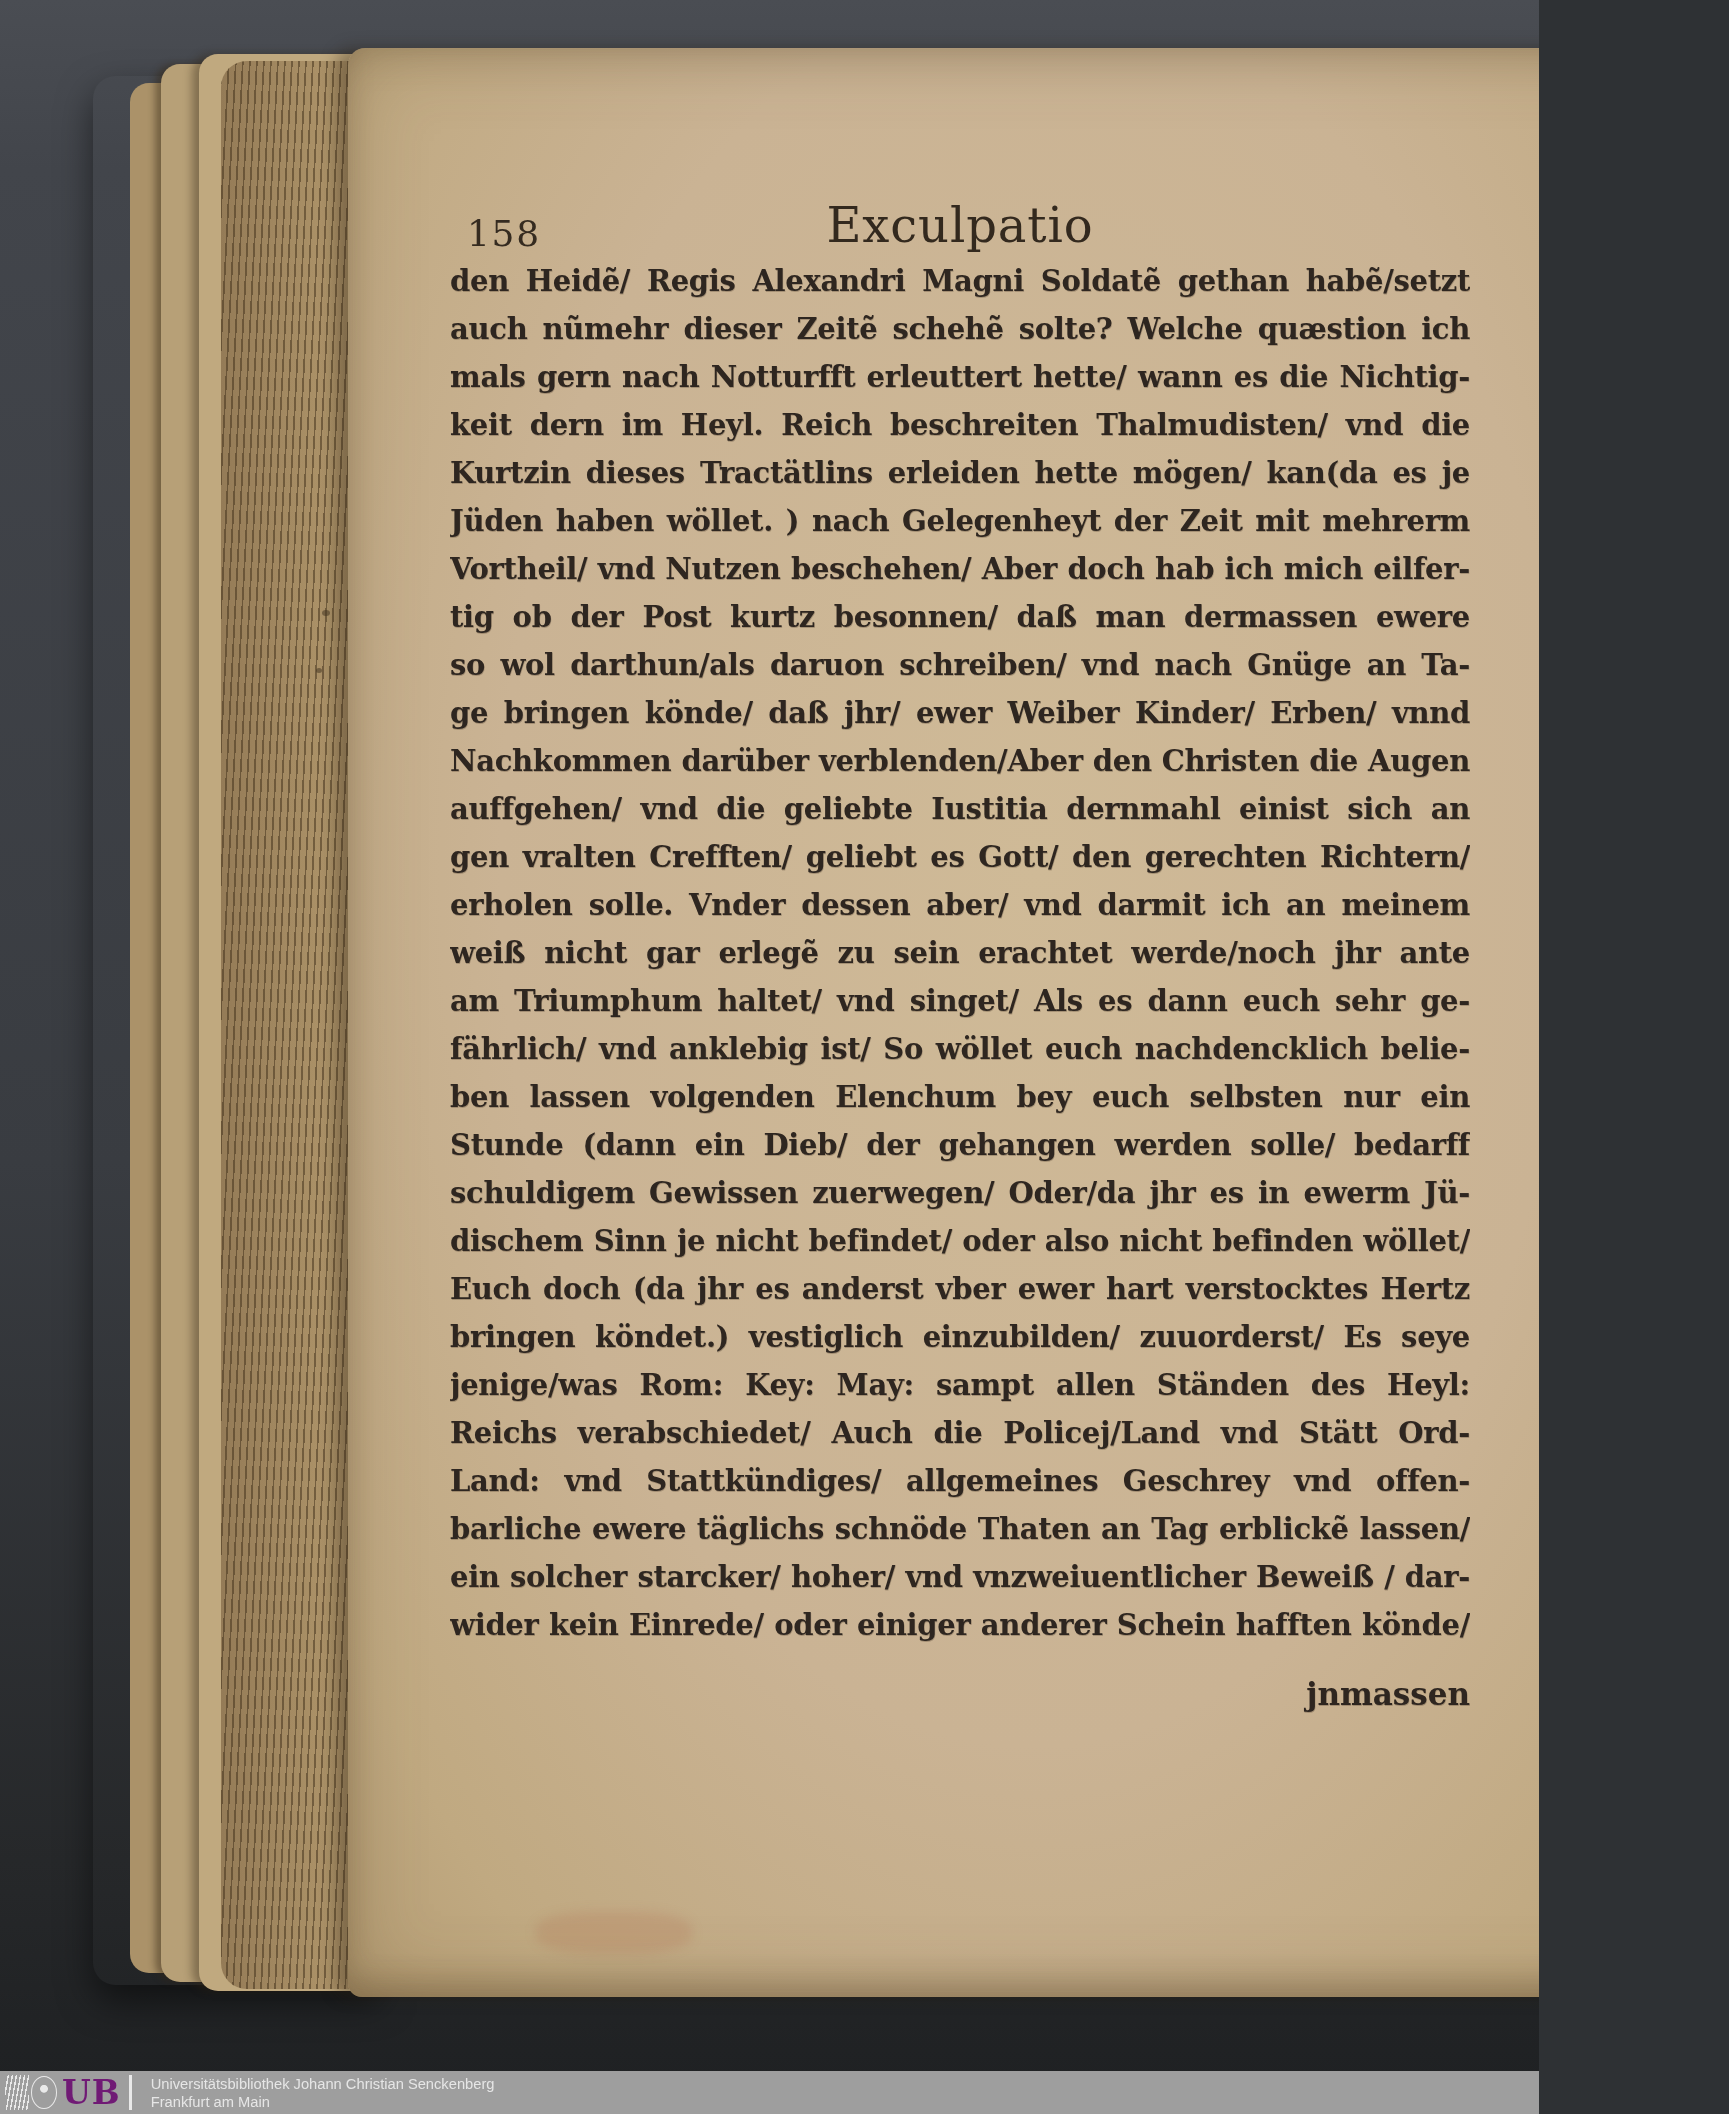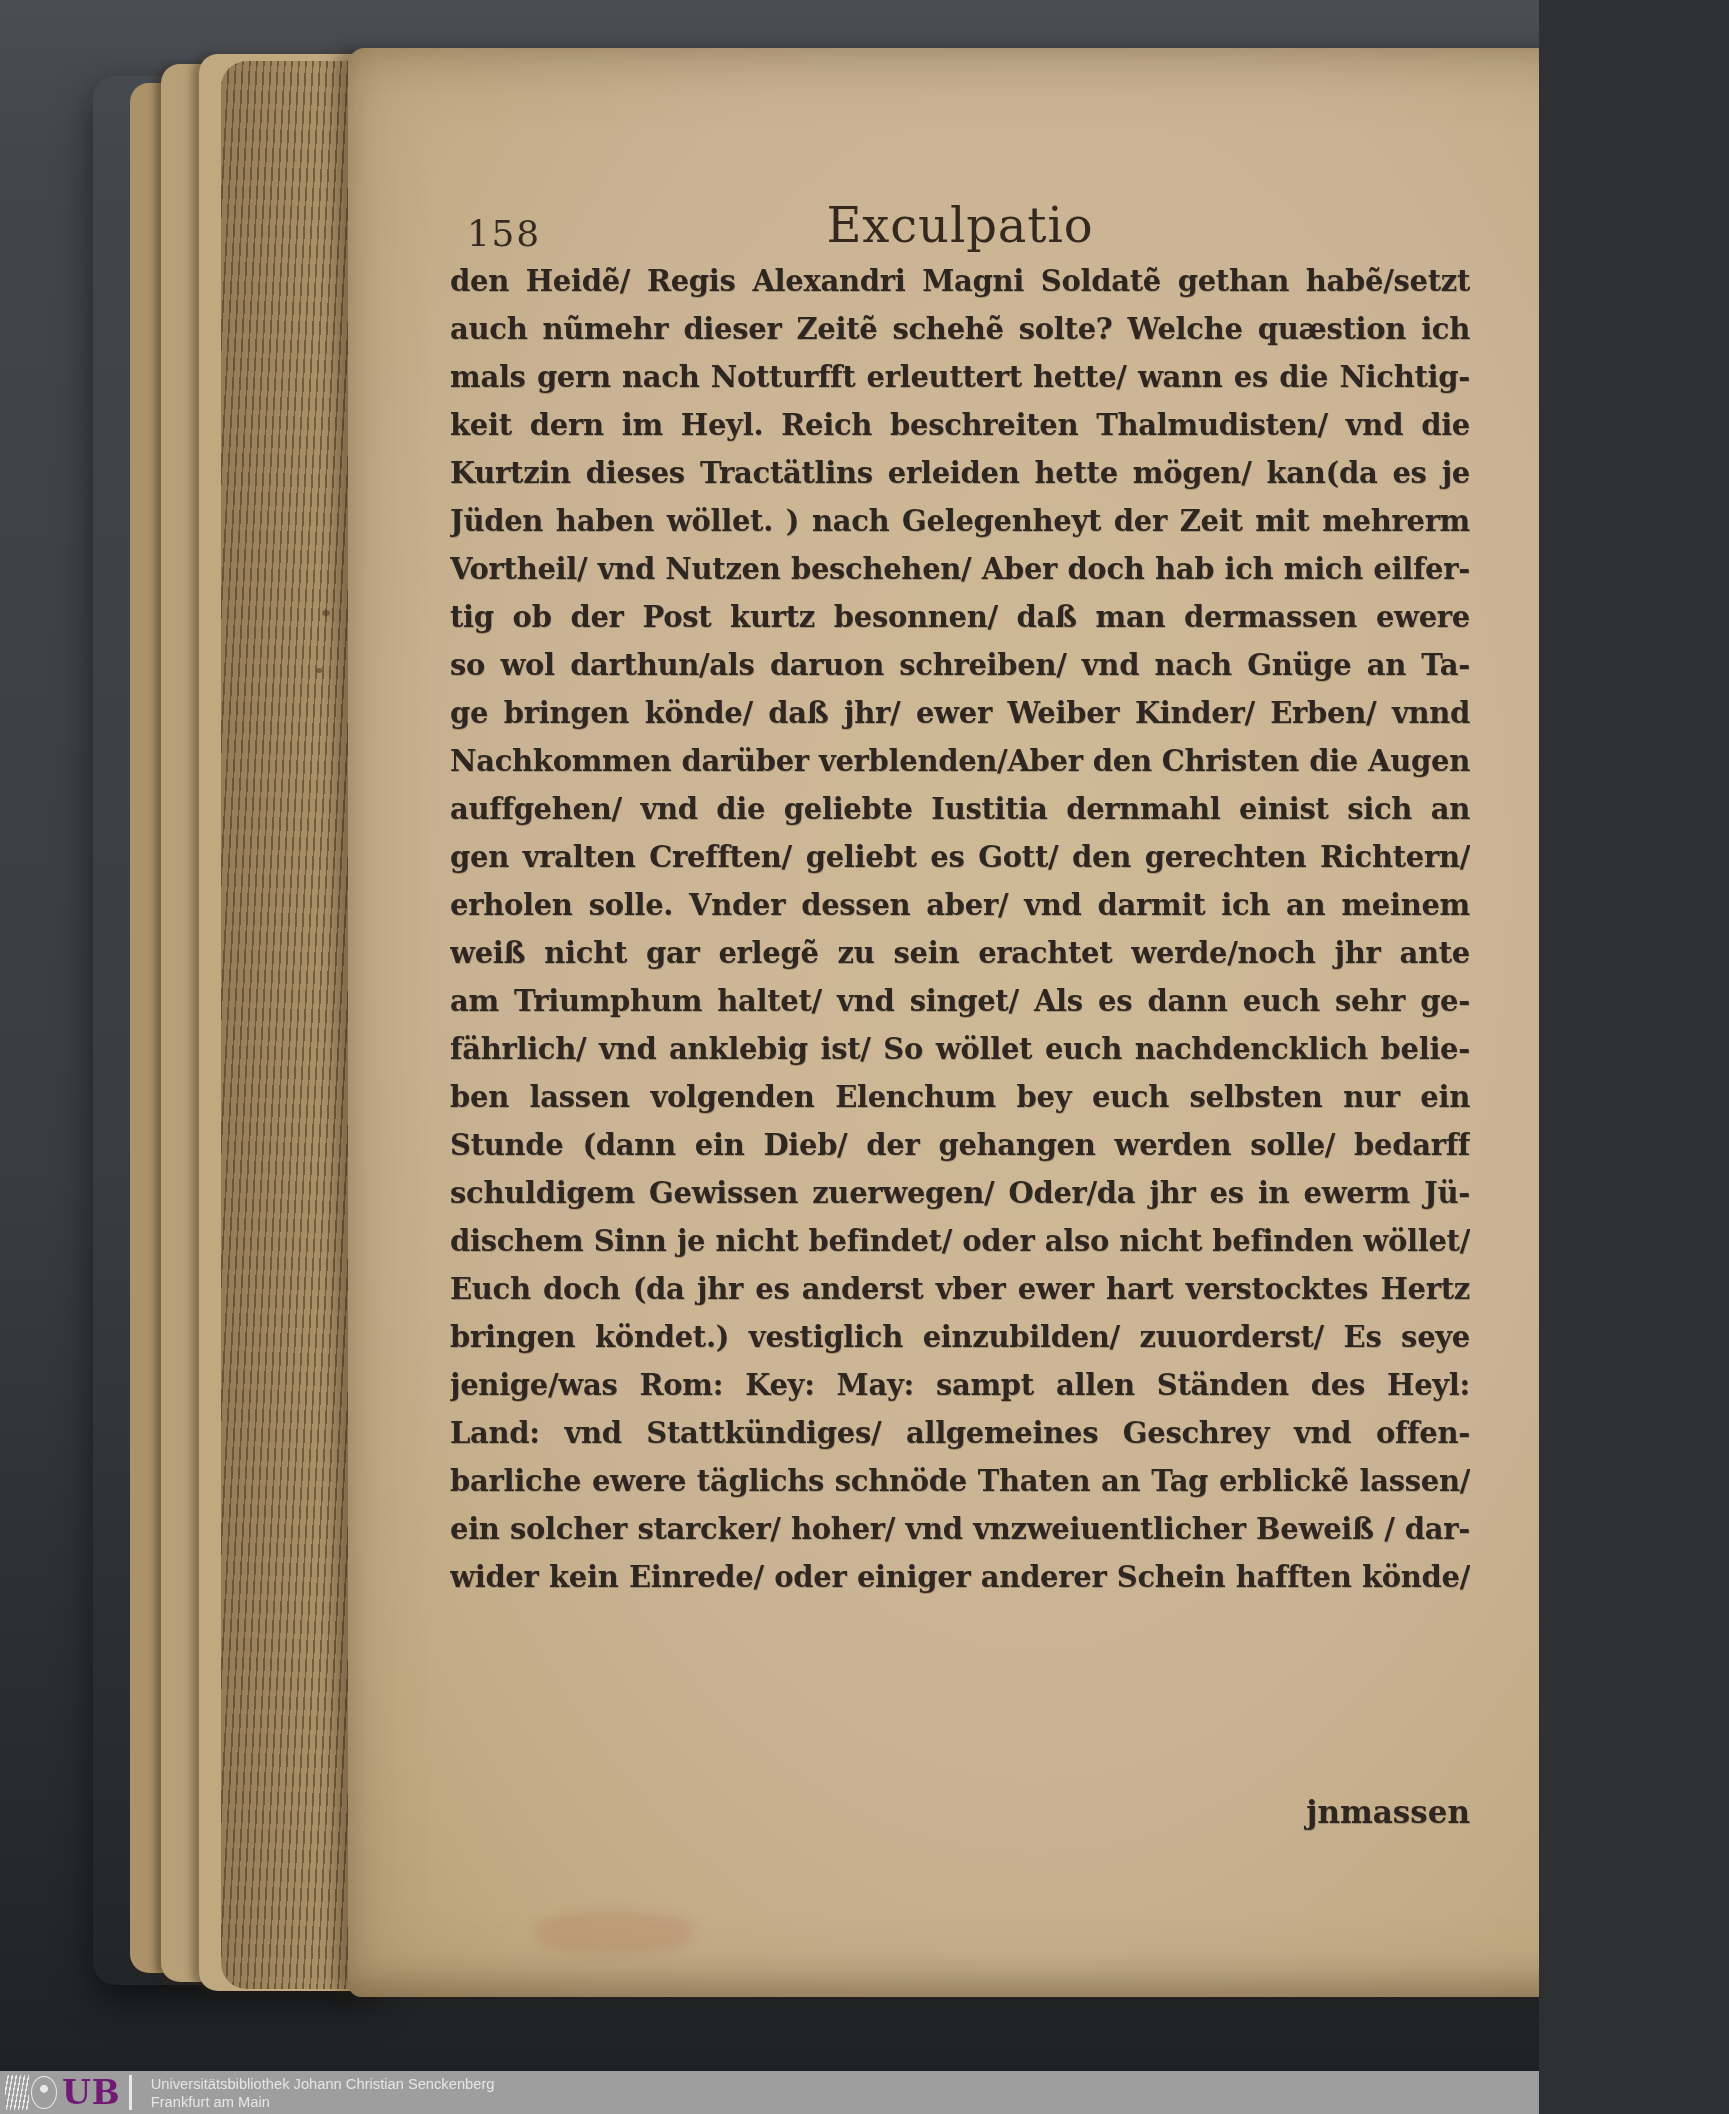--- a/index.html
+++ b/index.html
@@ -38,21 +38,21 @@
   .ink{color:#2e2620;}
   #page-number{position:absolute;left:467px;top:213px;width:104px;font-size:36px;
                letter-spacing:1.7px;color:#352b20;}
   #running-header{position:absolute;left:450px;top:197px;width:1020px;text-align:center;
                   font-size:48px;color:#33291e;letter-spacing:0.9px;}
   #body-text{position:absolute;left:450px;top:257px;width:1020px;}
   .body-line{height:48px;line-height:48px;font-size:29px;font-weight:700;
              letter-spacing:-0.3px;color:#2e2620;white-space:normal;overflow:hidden;
              text-align:justify;text-align-last:justify;
              text-shadow:0.5px 0.7px 0 rgba(46,32,18,.25);}
-  #catchword{position:absolute;left:450px;top:1794px;width:1020px;text-align:right;
+  #catchword{position:absolute;left:450px;top:1676px;width:1020px;text-align:right;
              font-size:31px;font-weight:700;color:#2e2620;
              text-shadow:0.5px 0.7px 0 rgba(46,32,18,.25);}
   .speck{position:absolute;border-radius:50%;background:rgba(70,55,35,.55);}
   .ghost-stamp{position:absolute;left:536px;top:1911px;width:156px;height:43px;
                background:rgba(170,80,50,.14);filter:blur(5.2px);border-radius:40%;}
   
   #watermark-bar{position:absolute;left:0;top:2071px;width:1729px;height:43px;
                  background:#9e9e9e;display:flex;align-items:center;
                  font-family:"Liberation Sans",sans-serif;}
   #ub-logo{display:flex;align-items:center;height:38px;margin-left:5.2px;}
@@ -103,20 +103,21 @@
       <div class="body-line">weiß nicht gar erlegẽ zu sein erachtet werde/noch jhr ante victori-</div>
       <div class="body-line">am Triumphum haltet/ vnd singet/ Als es dann euch sehr ge-</div>
       <div class="body-line">fährlich/ vnd anklebig ist/ So wöllet euch nachdencklich belie-</div>
       <div class="body-line">ben lassen volgenden Elenchum bey euch selbsten nur ein Viertel</div>
       <div class="body-line">Stunde (dann ein Dieb/ der gehangen werden solle/ bedarff</div>
       <div class="body-line">schuldigem Gewissen zuerwegen/ Oder/da jhr es in ewerm Jü-</div>
       <div class="body-line">dischem Sinn je nicht befindet/ oder also nicht befinden wöllet/</div>
       <div class="body-line">Euch doch (da jhr es anderst vber ewer hart verstocktes Hertz</div>
       <div class="body-line">bringen köndet.) vestiglich einzubilden/ zuuorderst/ Es seye das</div>
       <div class="body-line">jenige/was Rom: Key: May: sampt allen Ständen des Heyl:</div>
+      <div class="body-line">Reichs verabschiedet/ Auch die Policej/Land vnd Stätt Ord-</div>
       <div class="body-line">Land: vnd Stattkündiges/ allgemeines Geschrey vnd offen-</div>
       <div class="body-line">barliche ewere täglichs schnöde Thaten an Tag erblickẽ lassen/</div>
       <div class="body-line">ein solcher starcker/ hoher/ vnd vnzweiuentlicher Beweiß / dar-</div>
       <div class="body-line">wider kein Einrede/ oder einiger anderer Schein hafften könde/</div>
     </div>
 
   <div id="catchword">jnmassen</div>
 
   <div class="speck" style="left:322px;top:610px;width:7.8px;height:6px;"></div>
   <div class="speck" style="left:316px;top:668px;width:6px;height:5.2px;"></div>

